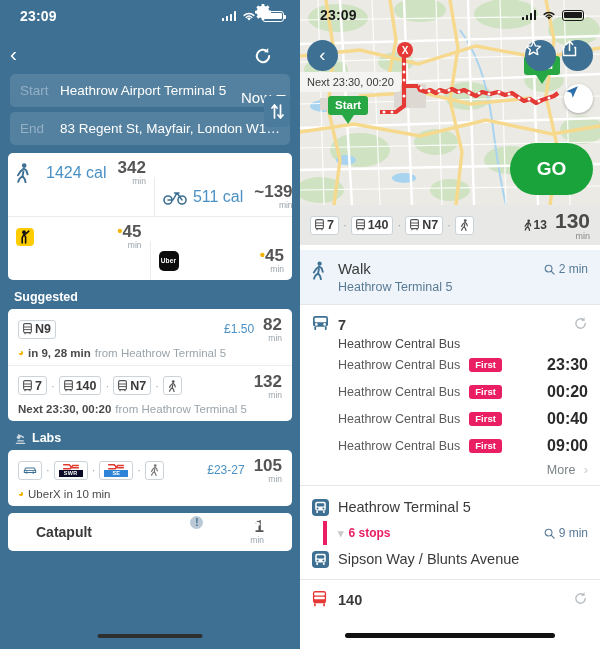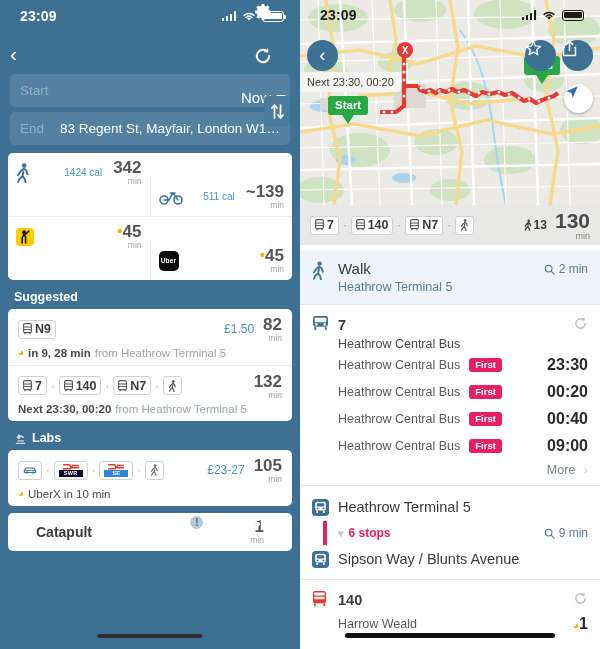--- a/index.html
+++ b/index.html
@@ -69,21 +69,21 @@
   .card { background:#fff; border-radius:5px; margin: 0 8px; overflow:hidden; }
   .modes { margin-top: 8px; }
   .modes-row { display:flex; }
   .modes-row + .modes-row { border-top: 1px solid #e9edf0; }
   .mode {
     flex: 1; height: 39px; display:flex; align-items:center;
     padding: 0 8px; gap: 6px; cursor: pointer;
   }
   .mode + .mode { border-left: 1px solid #e9edf0; margin-top: 24px; }
   .mode-ico { width: 24px; flex:none; display:flex; align-items:center; justify-content:flex-start; }
-  .mode-mid { flex:1; text-align:right; font-size:10px; color:#4a90c4; padding-right:5px; white-space:nowrap;}
+  .mode-mid { flex:1; text-align:right; font-size:16px; color:#4a90c4; padding-right:5px; white-space:nowrap;}
   .mode-num { font-size:17px; font-weight:700; color:#555; line-height:1; text-align:right; white-space:nowrap; }
   .mode-num .u { display:block; font-size:8.5px; font-weight:400; color:#9aa4ab; text-align:right; margin-top:1px; }
   .dot-y { color:#f4b400; font-size:15px; line-height:1; vertical-align:1px; }
   .ubox { width:20px;height:20px;background:#0d0d0d;border-radius:5px;display:flex;align-items:center;justify-content:center;color:#fff;font-size:6.5px;font-weight:700;letter-spacing:.2px;}
   .cabbox { width:18px;height:18px;background:#ffcc00;border-radius:4px;display:flex;align-items:center;justify-content:center; }
 
   .sec-head {
     color:#fff; font-size:12.5px; font-weight:700;
     padding: 10px 0 5px 14px; display:flex; align-items:center; gap:5px;
   }
@@ -265,20 +265,21 @@
         <div class="nav-now">
           <span>Now</span>
           <span class="caret-d"></span>
         </div>
       </div>
     </div>
 
     <div class="fields">
       <div class="field">
         <div class="field-lbl">Start</div>
+        <div class="field-val">Heathrow Airport Terminal 5</div>
       </div>
       <div class="field">
         <div class="field-lbl">End</div>
         <div class="field-val">83 Regent St, Mayfair, London W1B 4E...</div>
       </div>
       <div class="swap">
         <svg width="15" height="17" viewBox="0 0 15 17">
             <path d="M4.5 2 L4.5 15 M4.5 2 L2 5 M4.5 2 L7 5" stroke="#fff" stroke-width="1.7" fill="none" stroke-linecap="round" stroke-linejoin="round"></path>
             <path d="M10.5 15 L10.5 2 M10.5 15 L8 12 M10.5 15 L13 12" stroke="#fff" stroke-width="1.7" fill="none" stroke-linecap="round" stroke-linejoin="round"></path>
           </svg>
@@ -645,20 +646,21 @@
       <div class="xmark" style="left:97px;top:42px;">X</div>
       <div class="pin" style="left:28px;top:96px;">
         <div class="lab">Start</div>
         <div class="tail"></div>
       </div>
       <div class="pin" style="right:40px;top:56px;">
         <div class="lab">End</div>
         <div class="tail"></div>
       </div>
       <div class="next-chip">Next 23:30, 00:20</div>
+      <div class="go-btn">GO</div>
     </div>
 
     <div class="summary">
       <div class="chips">
         <div class="chip">
           <svg width="9" height="12" viewBox="0 0 9 12">
               <rect x=".6" y=".6" width="7.8" height="9" rx="1.4" stroke="#555" stroke-width="1.1" fill="none"></rect>
               <line x1="1" y1="4" x2="8" y2="4" stroke="#555" stroke-width="1"></line>
               <line x1="1" y1="6.6" x2="8" y2="6.6" stroke="#555" stroke-width="1"></line>
               <line x1="2" y1="9.6" x2="2" y2="11.3" stroke="#555" stroke-width="1.1"></line>
@@ -839,24 +841,18 @@
               </svg>
           </div>
           <div class="t">140</div>
           <div class="refresh">
             <svg width="15" height="15" viewBox="0 0 16 16">
                 <path d="M13 8a5 5 0 1 1-1.6-3.7" stroke="#b7bdc2" stroke-width="1.5" fill="none" stroke-linecap="round"></path>
                 <path d="M12.3 1.4 L12.3 5 L8.7 5 Z" fill="#b7bdc2"></path>
               </svg>
           </div>
         </div>
-        <div class="dep">
-          <span class="n">Harrow Weald</span>
-          <span class="tm">
-            <span class="live" style="font-size:10px;">◕</span><span>1</span>
-          </span>
-        </div>
       </div>
     </div>
 
     <div class="r-home-ind"></div>
   </div>
 </div>
 
 </body></html>

